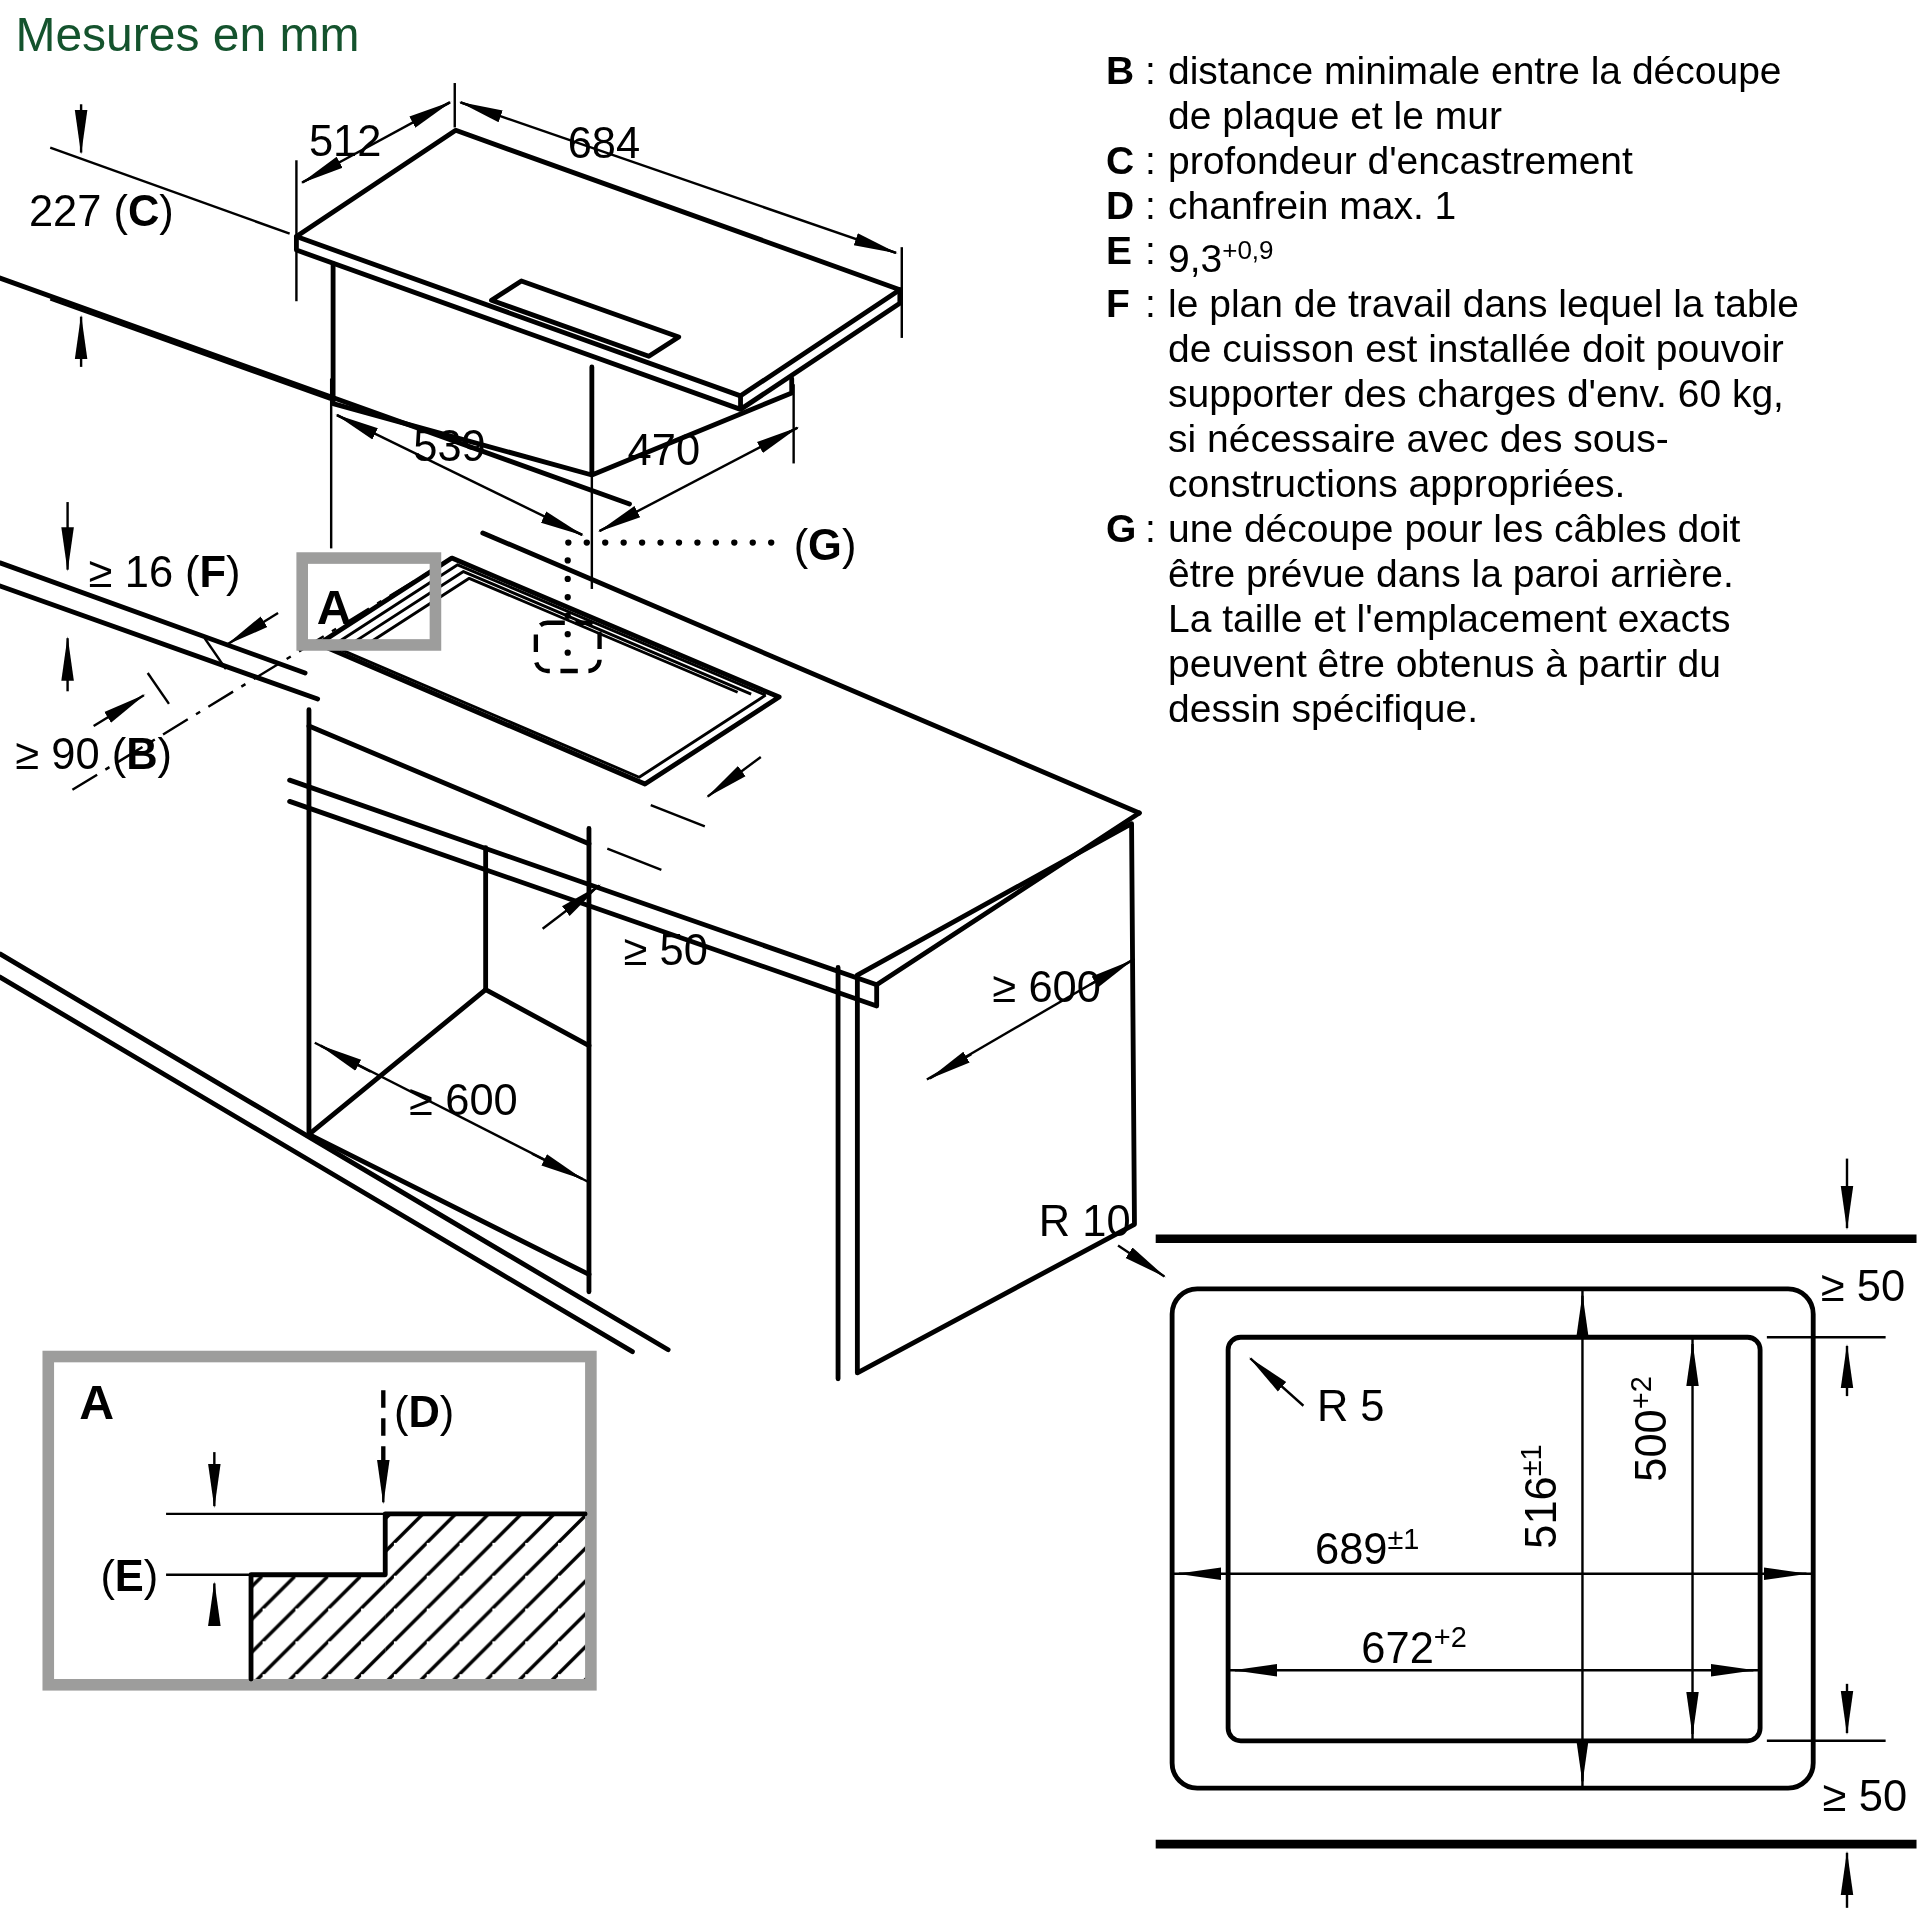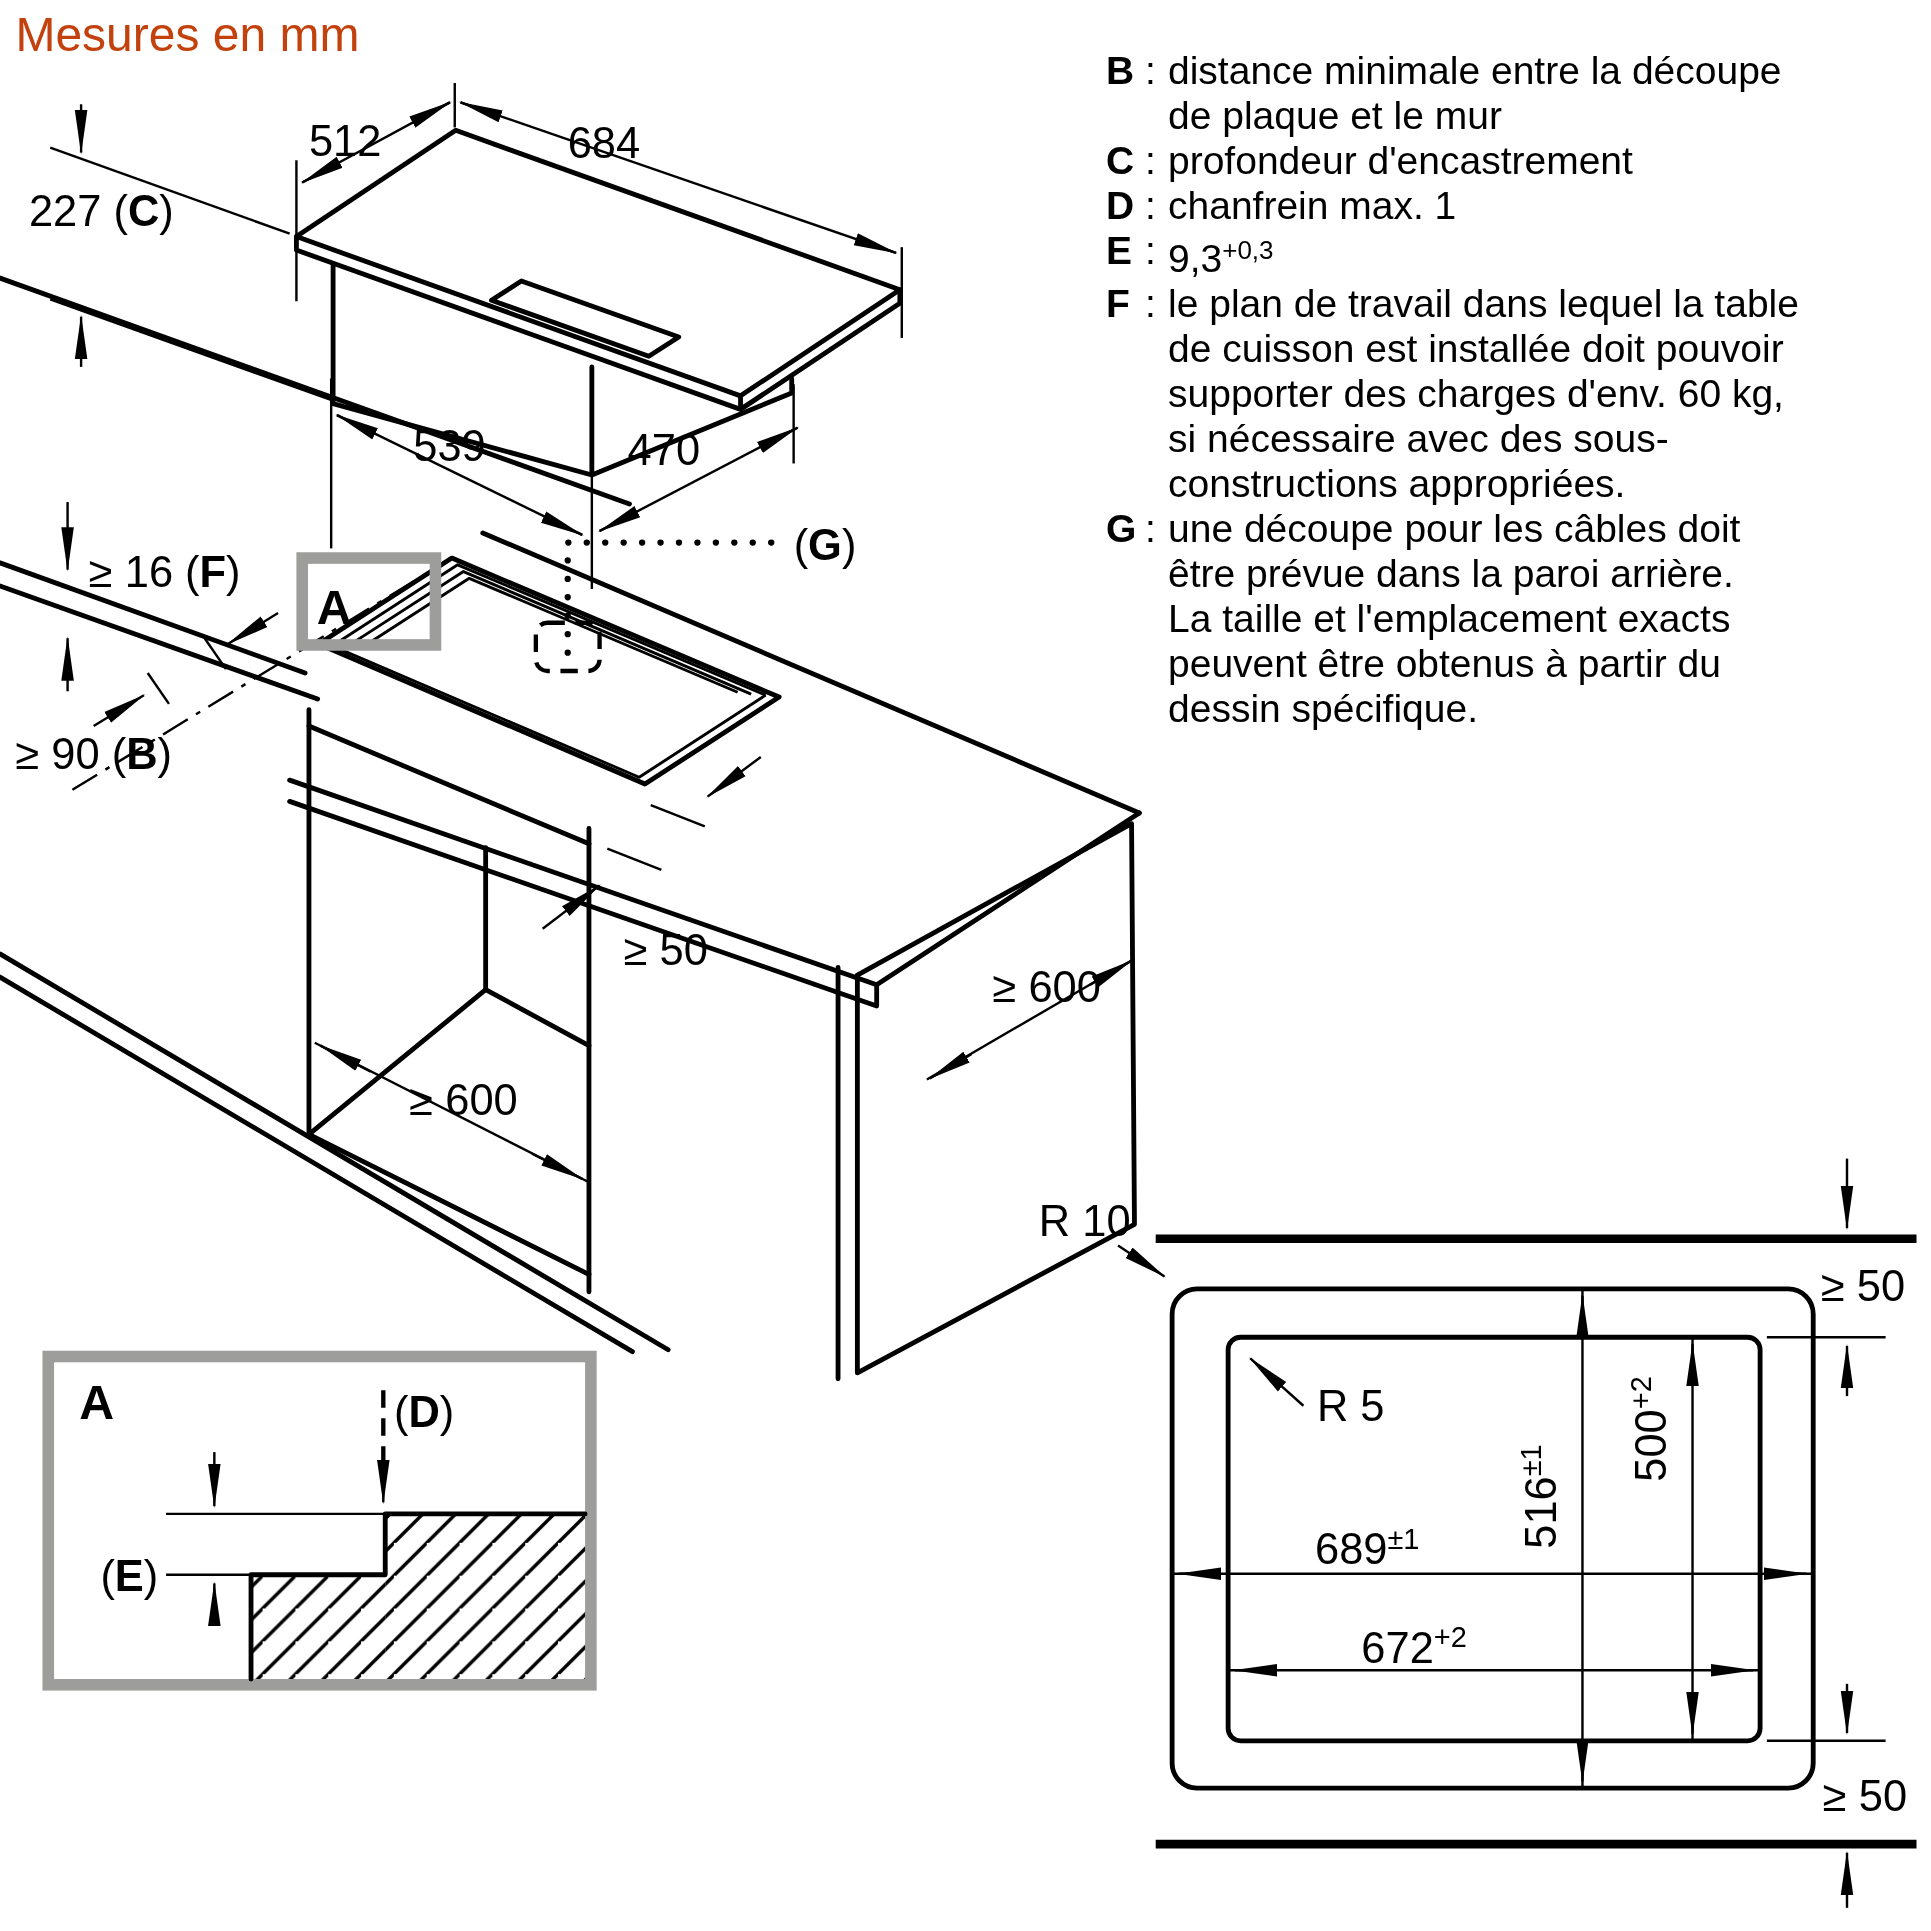--- a/index.html
+++ b/index.html
@@ -1,18 +1,18 @@
 <!DOCTYPE html>
 <html><head>
 <meta charset="utf-8">
 <style>
   html,body{margin:0;padding:0;background:#fff;}
   body{width:1931px;height:1931px;position:relative;font-family:"Liberation Sans",sans-serif;color:#000;}
   .page{position:absolute;left:0;top:0;width:1931px;height:1931px;background:#fff;}
-  .title{position:absolute;left:15.4px;top:7.7px;font-size:48px;line-height:54px;color:#c2410c;white-space:nowrap;}
+  .title{position:absolute;left:15.4px;top:7.7px;font-size:48px;line-height:54px;color:#14532d;white-space:nowrap;}
   .legend{position:absolute;left:1106px;top:48px;width:830px;font-size:39px;}
   .lg-entry{display:flex;align-items:flex-start;}
   .lg-key{flex:none;width:62px;display:flex;line-height:45px;}
   .lg-letter{font-weight:bold;width:39px;}
   .lg-colon{width:23px;text-align:left;}
   .lg-text{flex:1;}
   .lg-line{line-height:45px;white-space:nowrap;}
   .sup{font-size:26px;vertical-align:0.5em;}
   svg{position:absolute;left:0;top:0;}
   svg text{font-family:"Liberation Sans",sans-serif;font-size:45px;fill:#000;}
@@ -237,21 +237,21 @@
     <div class="lg-text">
       <div class="lg-line">chanfrein max. 1</div>
     </div>
   </div>
   <div class="lg-entry">
     <div class="lg-key">
           <span class="lg-letter">E</span>
           <span class="lg-colon">:</span>
         </div>
     <div class="lg-text">
-      <div class="lg-line"><span>9,3</span><span class="sup">+0,3</span></div>
+      <div class="lg-line"><span>9,3</span><span class="sup">+0,9</span></div>
     </div>
   </div>
   <div class="lg-entry">
     <div class="lg-key">
           <span class="lg-letter">F</span>
           <span class="lg-colon">:</span>
         </div>
     <div class="lg-text">
       <div class="lg-line">le plan de travail dans lequel la table</div>
       <div class="lg-line">de cuisson est installée doit pouvoir</div>

